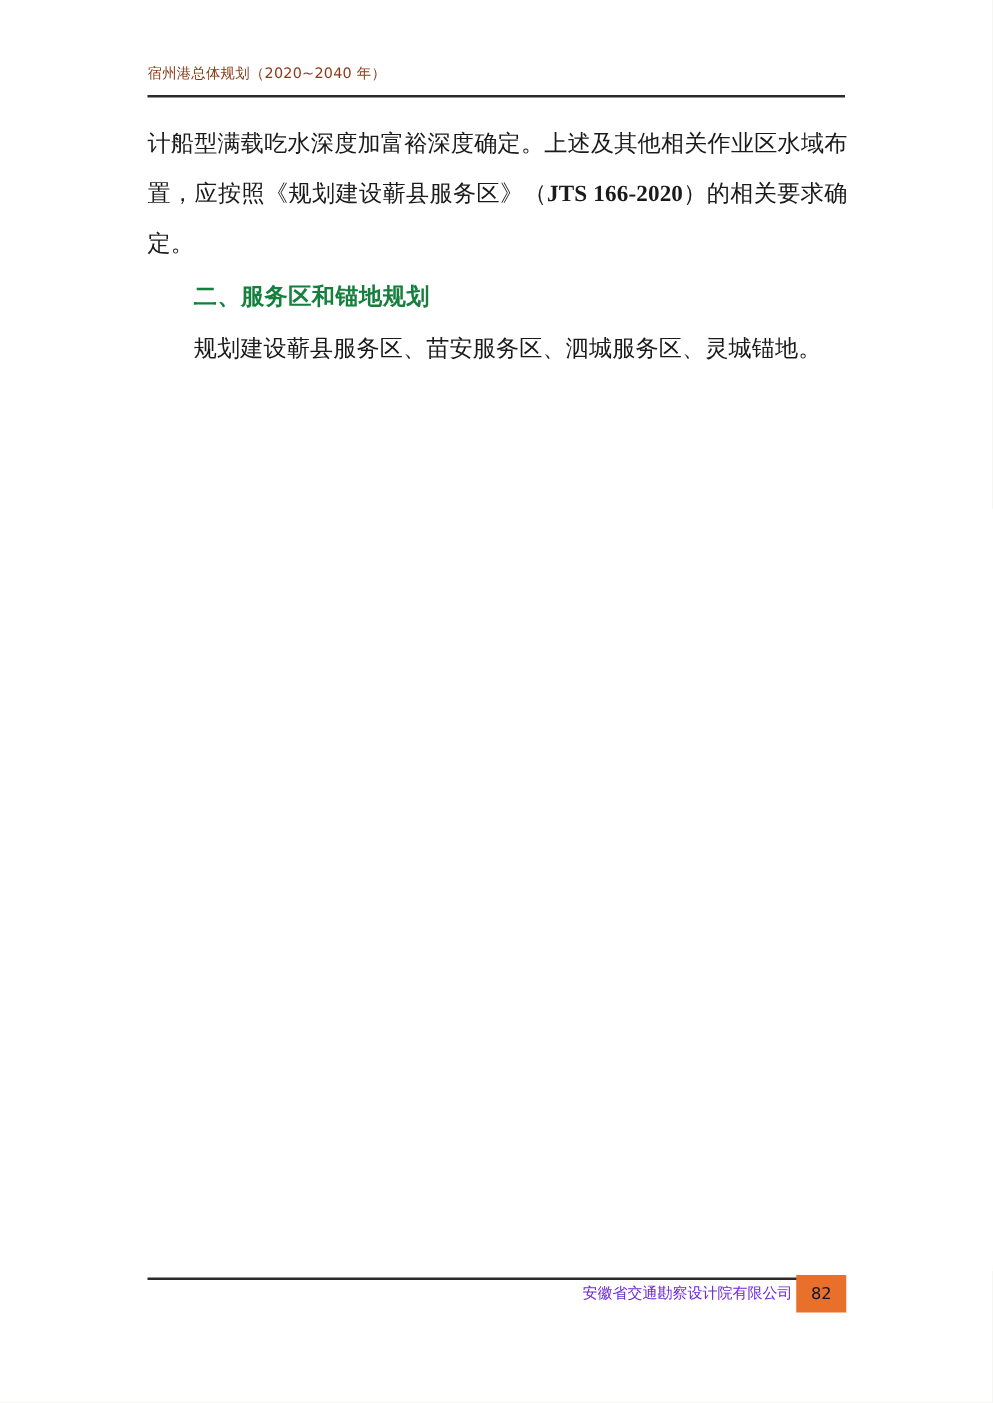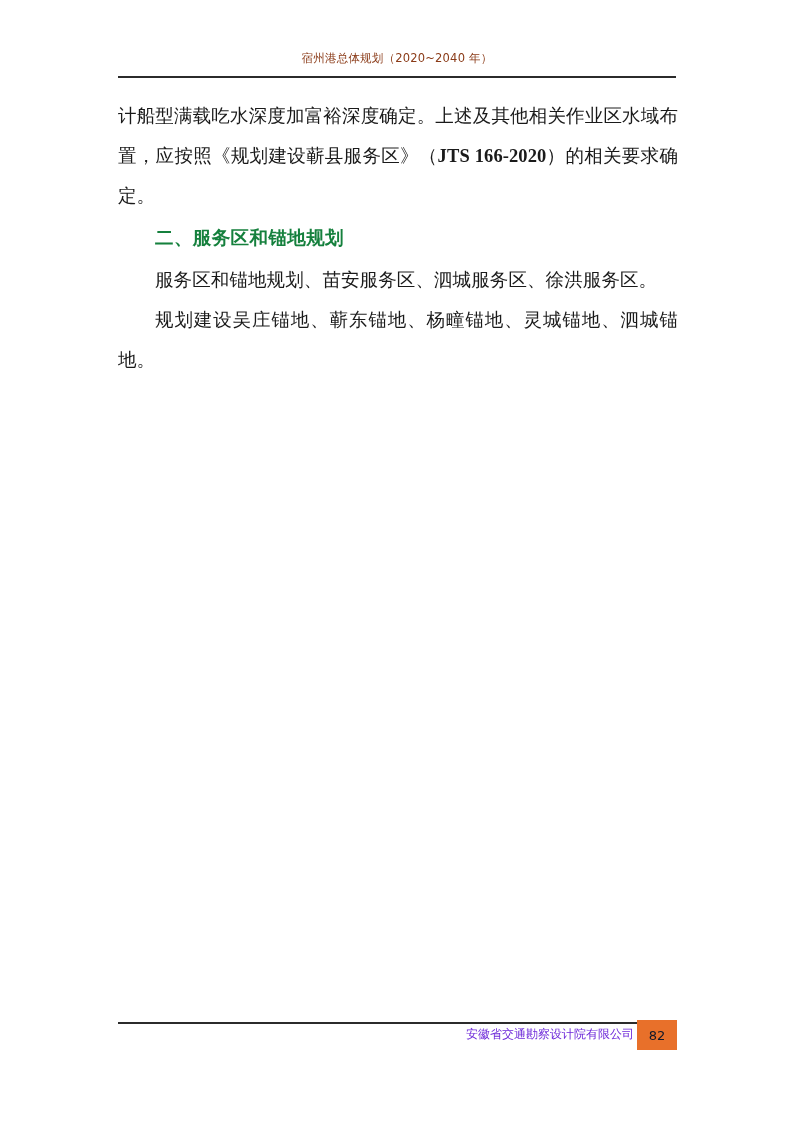--- a/index.html
+++ b/index.html
@@ -17,21 +17,20 @@
     font-family: "Liberation Serif", "DejaVu Serif", serif;
     overflow: hidden;
   }
 
   
   .header {
     position: absolute;
     top: 52px;
     left: 118px;
     width: 558px;
-    text-align: center;
   }
   .header-text {
     font-family: "DejaVu Sans", "Liberation Sans", sans-serif;
     font-size: 11.5px;
     color: #8a3a17;
     letter-spacing: 0.2px;
     line-height: 1.2;
     white-space: nowrap;
   }
   .header-rule {
@@ -129,23 +128,22 @@
     <div class="header-text">宿州港总体规划（2020~2040 年）</div>
   </div>
   <div class="header-rule"></div>
 
   <div class="content">
 
     <p class="para first"><span>计船型满载吃水深度加富裕深度确定。上述及其他相关作业区水域布置，应按照《规划建设蕲县服务区》（</span><span class="latin">JTS 166-2020</span><span>）的相关要求确定。</span></p>
 
     <h2 class="heading">二、服务区和锚地规划</h2>
 
-    <p class="para indent">服务区和锚地规划、苗安服务区、泗城服务区、徐洪服务区。</p>
+    <p class="para indent">规划建设蕲县服务区、苗安服务区、泗城服务区、灵城锚地。</p>
 
-    <p class="para indent">规划建设吴庄锚地、蕲东锚地、杨疃锚地、灵城锚地、泗城锚地。</p>
 
   </div>
 
   <div class="footer-rule"></div>
   <div class="footer">
     <div class="footer-text">安徽省交通勘察设计院有限公司</div>
     <div class="page-badge">82</div>
   </div>
 
 </div>

